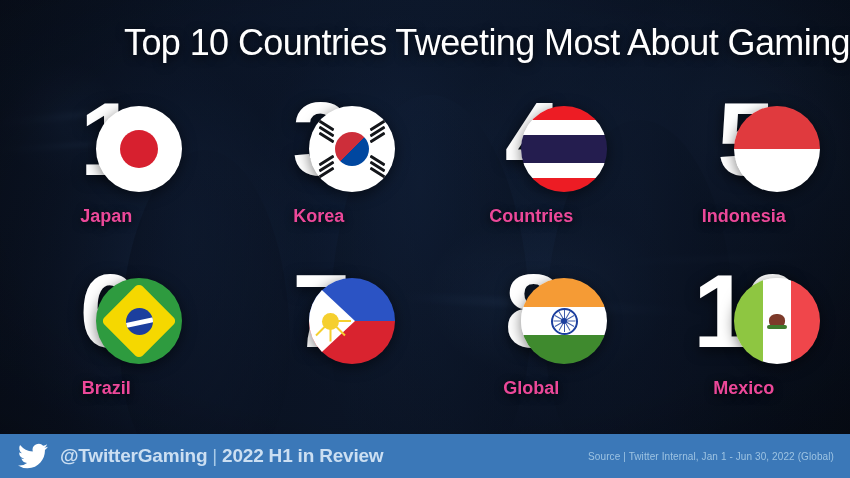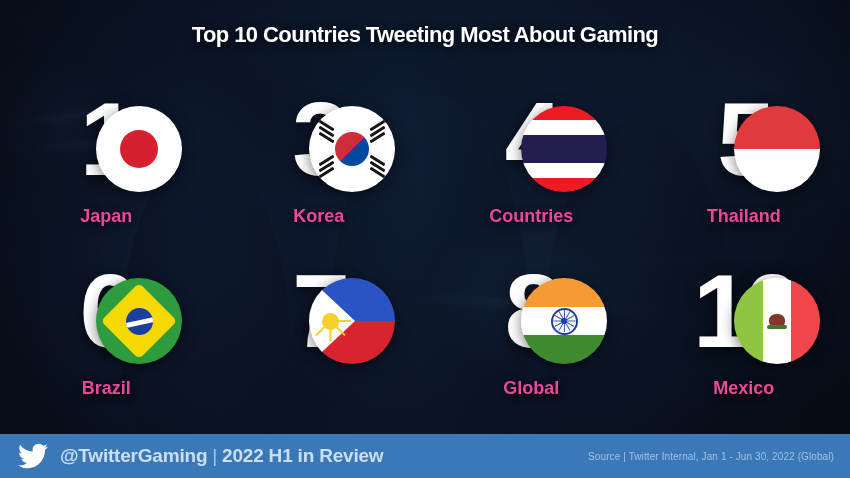--- a/index.html
+++ b/index.html
@@ -37,22 +37,22 @@
   .st1 { left:-10px; top:112px; width:170px; height:7px; transform:rotate(-6deg); }
   .st2 { left:-5px;  top:143px; width:150px; height:5px; transform:rotate(-4deg); }
   .st3 { left:400px; top:300px; width:300px; height:9px; transform:rotate(3deg); opacity:.55; }
   .st4 { left:620px; top:255px; width:230px; height:6px; transform:rotate(-2deg); opacity:.5; }
   .vignette { position:absolute; inset:0; background:radial-gradient(ellipse 120% 110% at 50% 45%, rgba(0,0,0,0) 40%, rgba(0,0,0,.62) 100%); }
   .bluewash { position:absolute; inset:0; background:linear-gradient(180deg, rgba(18,40,75,.22), rgba(10,20,40,.30)); }
 
   
   .title {
     position:absolute; left:0; right:0; top:22px;
-    text-align:center;
-    font-size:22px; font-weight:bold; color:#ffffff;
+    text-align:right;
+    font-size:36px; font-weight:normal; color:#ffffff;
     letter-spacing:-.6px; white-space:nowrap;
     text-shadow:0 2px 10px rgba(0,0,0,.75);
   }
 
   
   .grid { position:absolute; left:0; top:78px; width:850px; }
   .row { display:flex; width:850px; height:172px; }
   .cell { position:relative; flex:1 1 0; display:flex; flex-direction:column; align-items:center; }
   .badge { position:relative; height:122px; display:flex; align-items:center; justify-content:center; }
   .rank {
@@ -216,21 +216,21 @@
           <div class="flag flag-r1 f-th"></div>
         </div>
         <div class="country">Countries</div>
       </div>
 
       <div class="cell">
         <div class="badge">
           <span class="rank">5</span>
           <div class="flag flag-r1 f-id"></div>
         </div>
-        <div class="country">Thailand</div>
+        <div class="country">Indonesia</div>
       </div>
 
     </div>
 
     <div class="row">
 
       <div class="cell">
         <div class="badge">
           <span class="rank">6</span>
           <div class="flag flag-r1 f-br">

